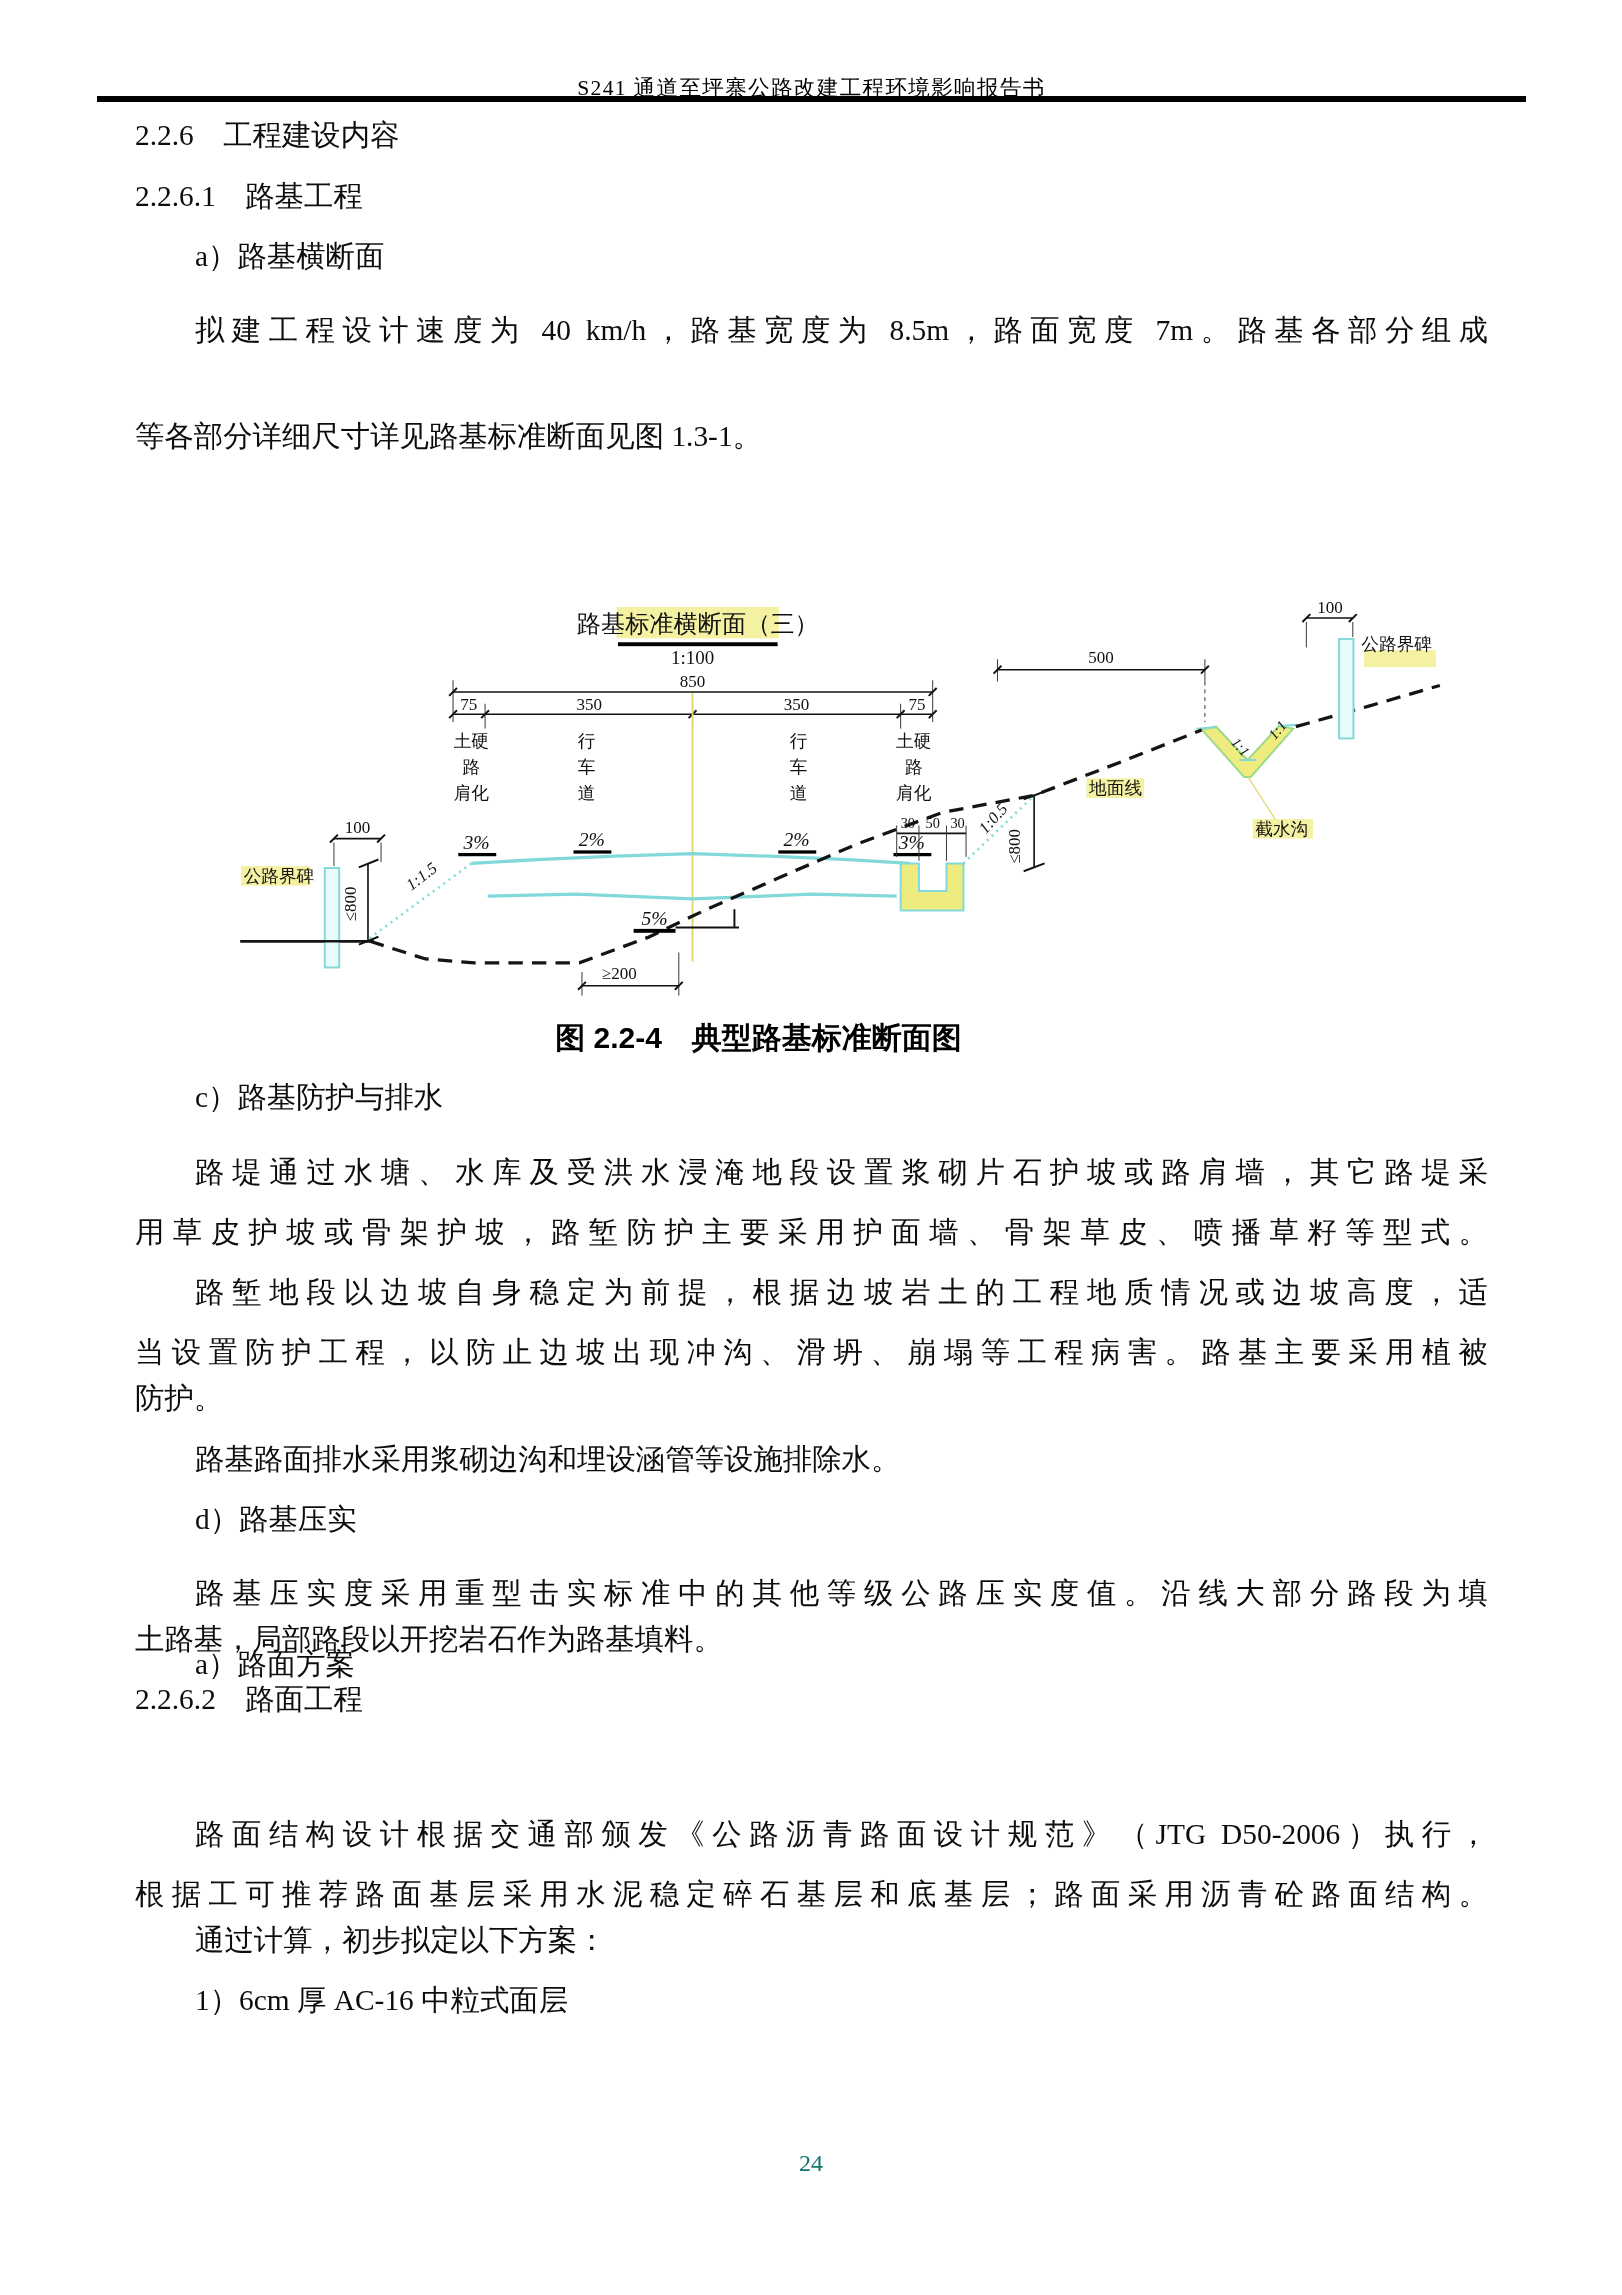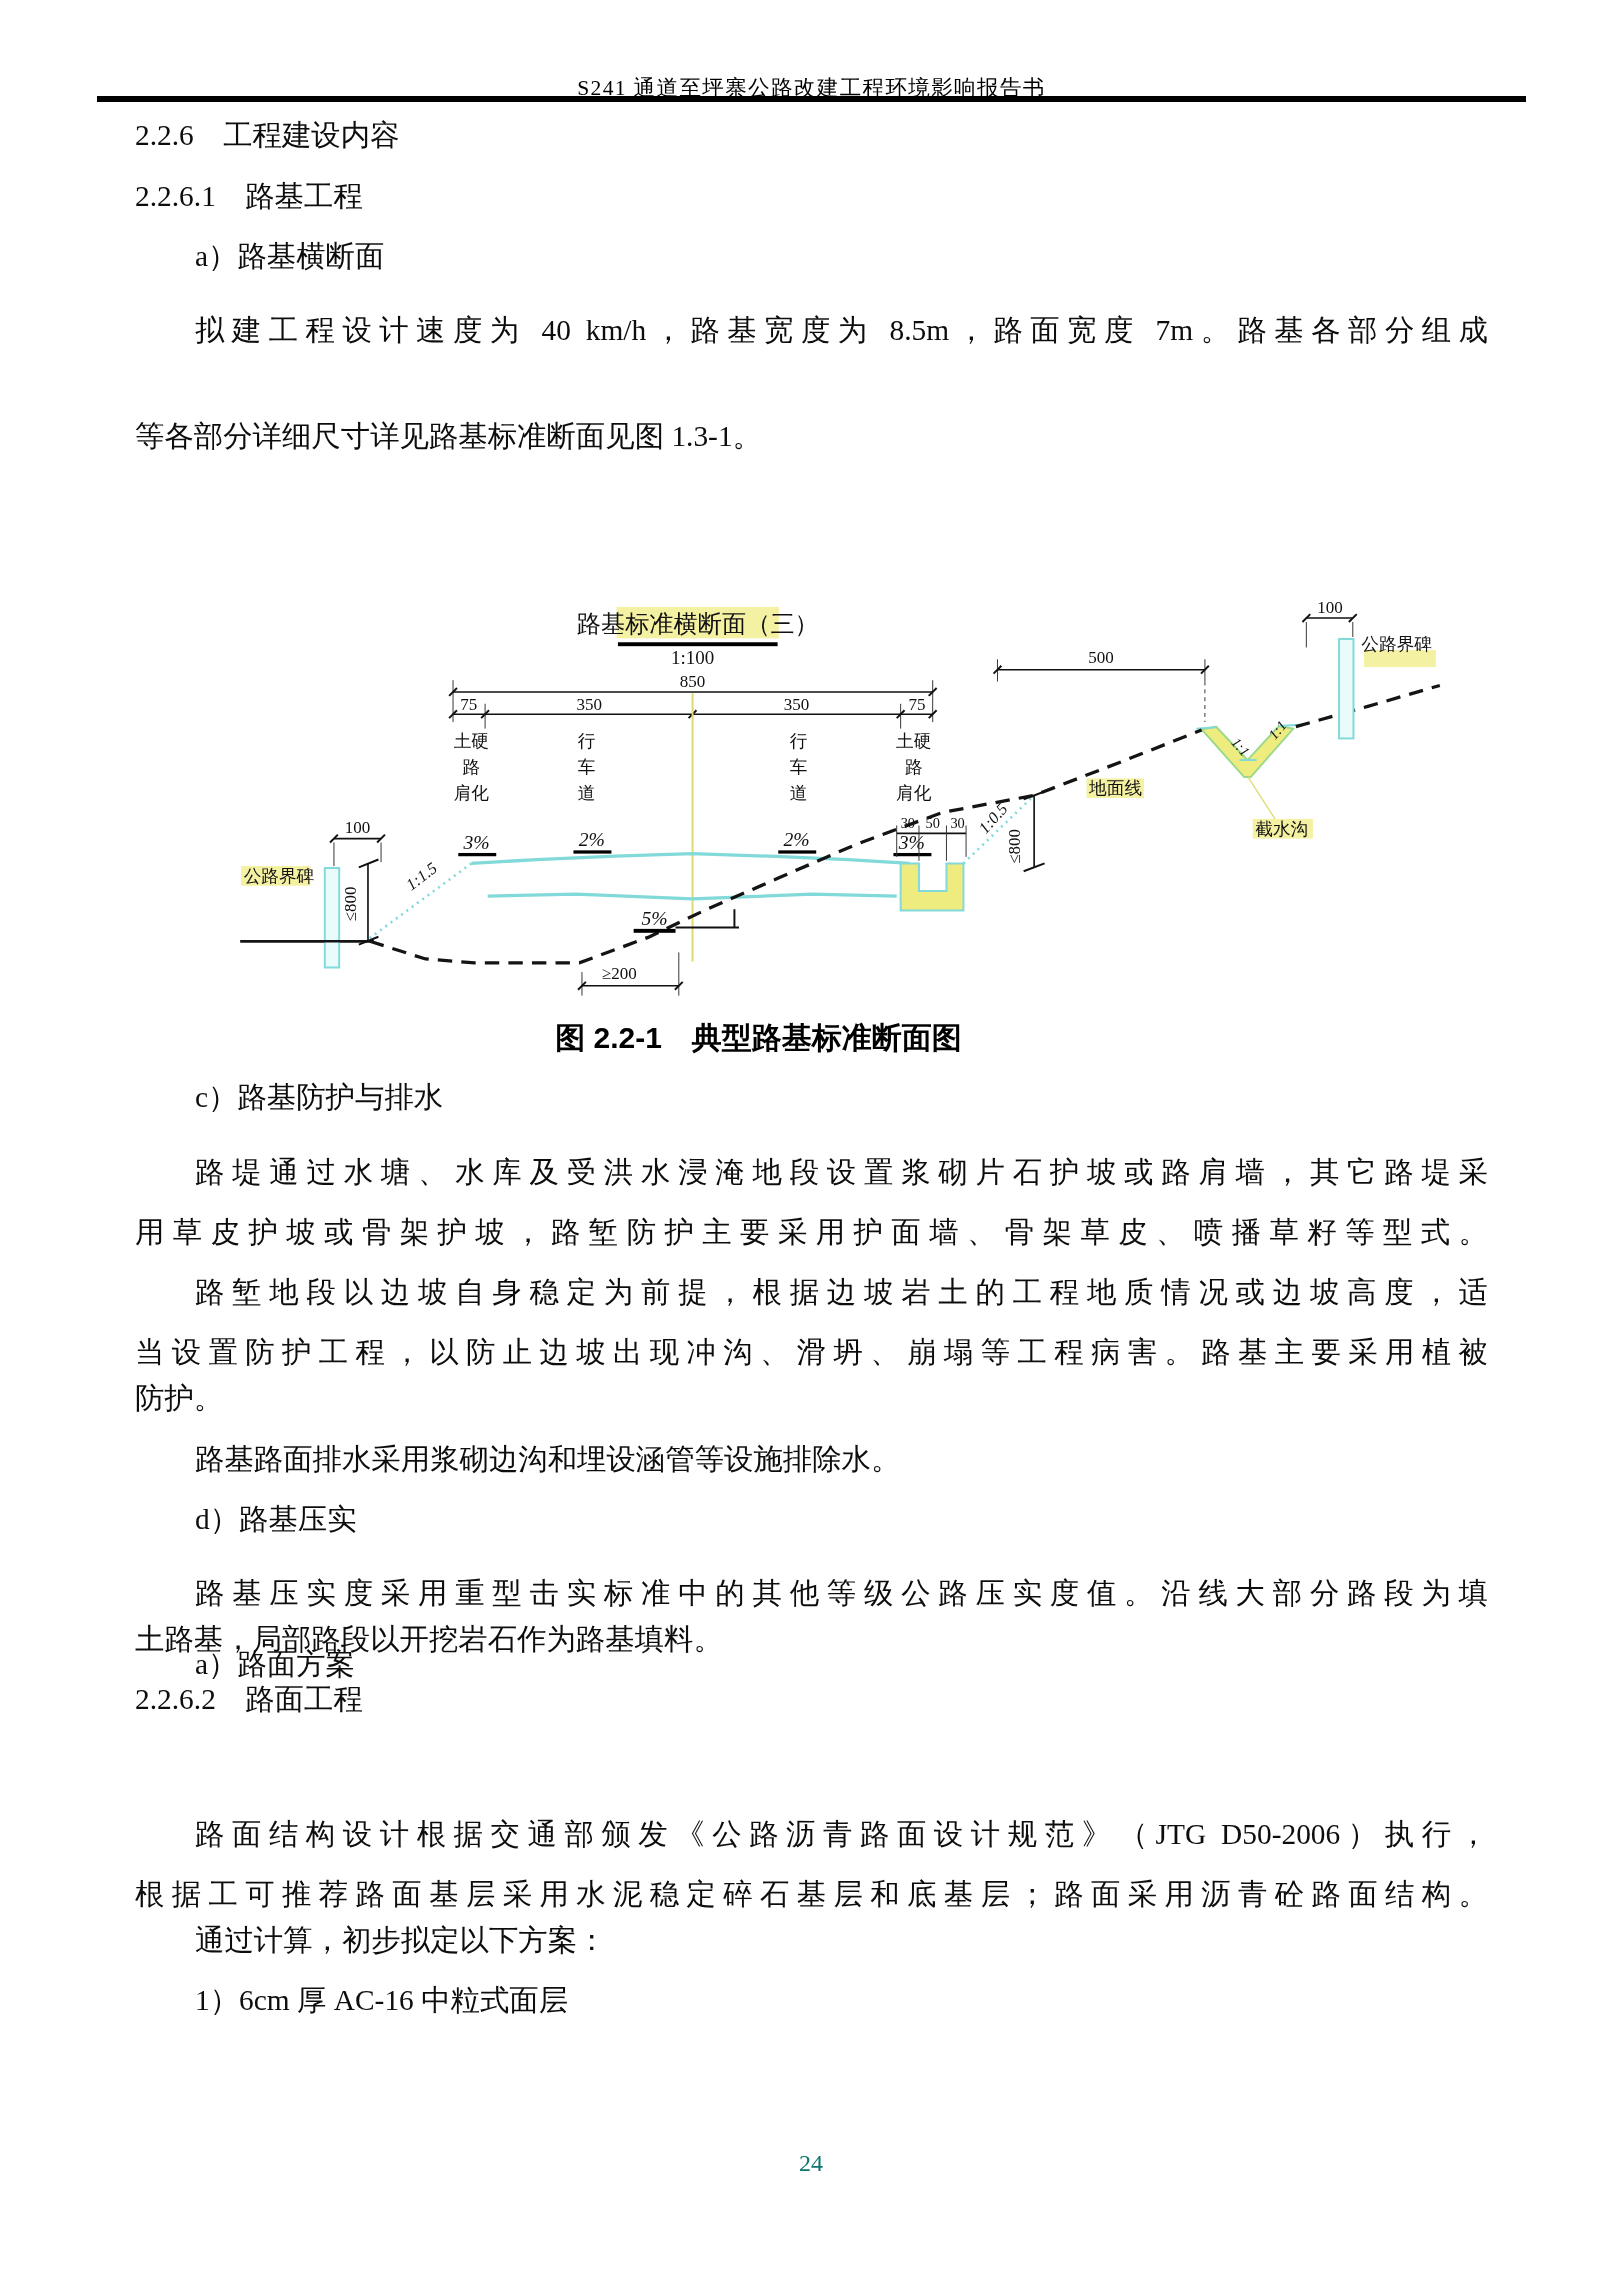--- a/index.html
+++ b/index.html
@@ -199,21 +199,21 @@
     <line x1="1816" y1="61" x2="1816" y2="100" stroke="#333" stroke-width="1.5"></line>
     <line x1="1887" y1="61" x2="1887" y2="84" stroke="#333" stroke-width="1.5"></line>
     <line x1="1810" y1="61" x2="1822" y2="49" stroke="#111" stroke-width="3"></line>
     <line x1="1881" y1="61" x2="1893" y2="49" stroke="#111" stroke-width="3"></line>
     <text x="1852" y="47" text-anchor="middle" class="dimtxt">100</text>
     <rect x="1866" y="87" width="22" height="152" fill="#eafbfb" stroke="#82d9d9" stroke-width="3"></rect>
     <rect x="1904" y="104" width="110" height="26" fill="#f5f1a3"></rect>
     <text x="1900" y="104" class="lbl">公路界碑</text>
   </svg>
 
-  <div class="caption" style="top:1018px">图 2.2-1　典型路基标准断面图</div>
+  <div class="caption" style="top:1018px">图 2.2-4　典型路基标准断面图</div>
 
   <div class="t ind" style="top:1078px">c）路基防护与排水</div>
   <div class="t ind just" style="top:1139px">路堤通过水塘、水库及受洪水浸淹地段设置浆砌片石护坡或路肩墙，其它路堤采</div>
   <div class="t just" style="top:1199px">用草皮护坡或骨架护坡，路堑防护主要采用护面墙、骨架草皮、喷播草籽等型式。</div>
   <div class="t just" style="top:1319px">当设置防护工程，以防止边坡出现冲沟、滑坍、崩塌等工程病害。路基主要采用植被</div>
   <div class="t ind just" style="top:1259px">路堑地段以边坡自身稳定为前提，根据边坡岩土的工程地质情况或边坡高度，适</div>
   <div class="t" style="top:1379px">防护。</div>
   <div class="t ind" style="top:1440px">路基路面排水采用浆砌边沟和埋设涵管等设施排除水。</div>
   <div class="t ind" style="top:1500px">d）路基压实</div>
   <div class="t ind just" style="top:1560px">路基压实度采用重型击实标准中的其他等级公路压实度值。沿线大部分路段为填</div>

